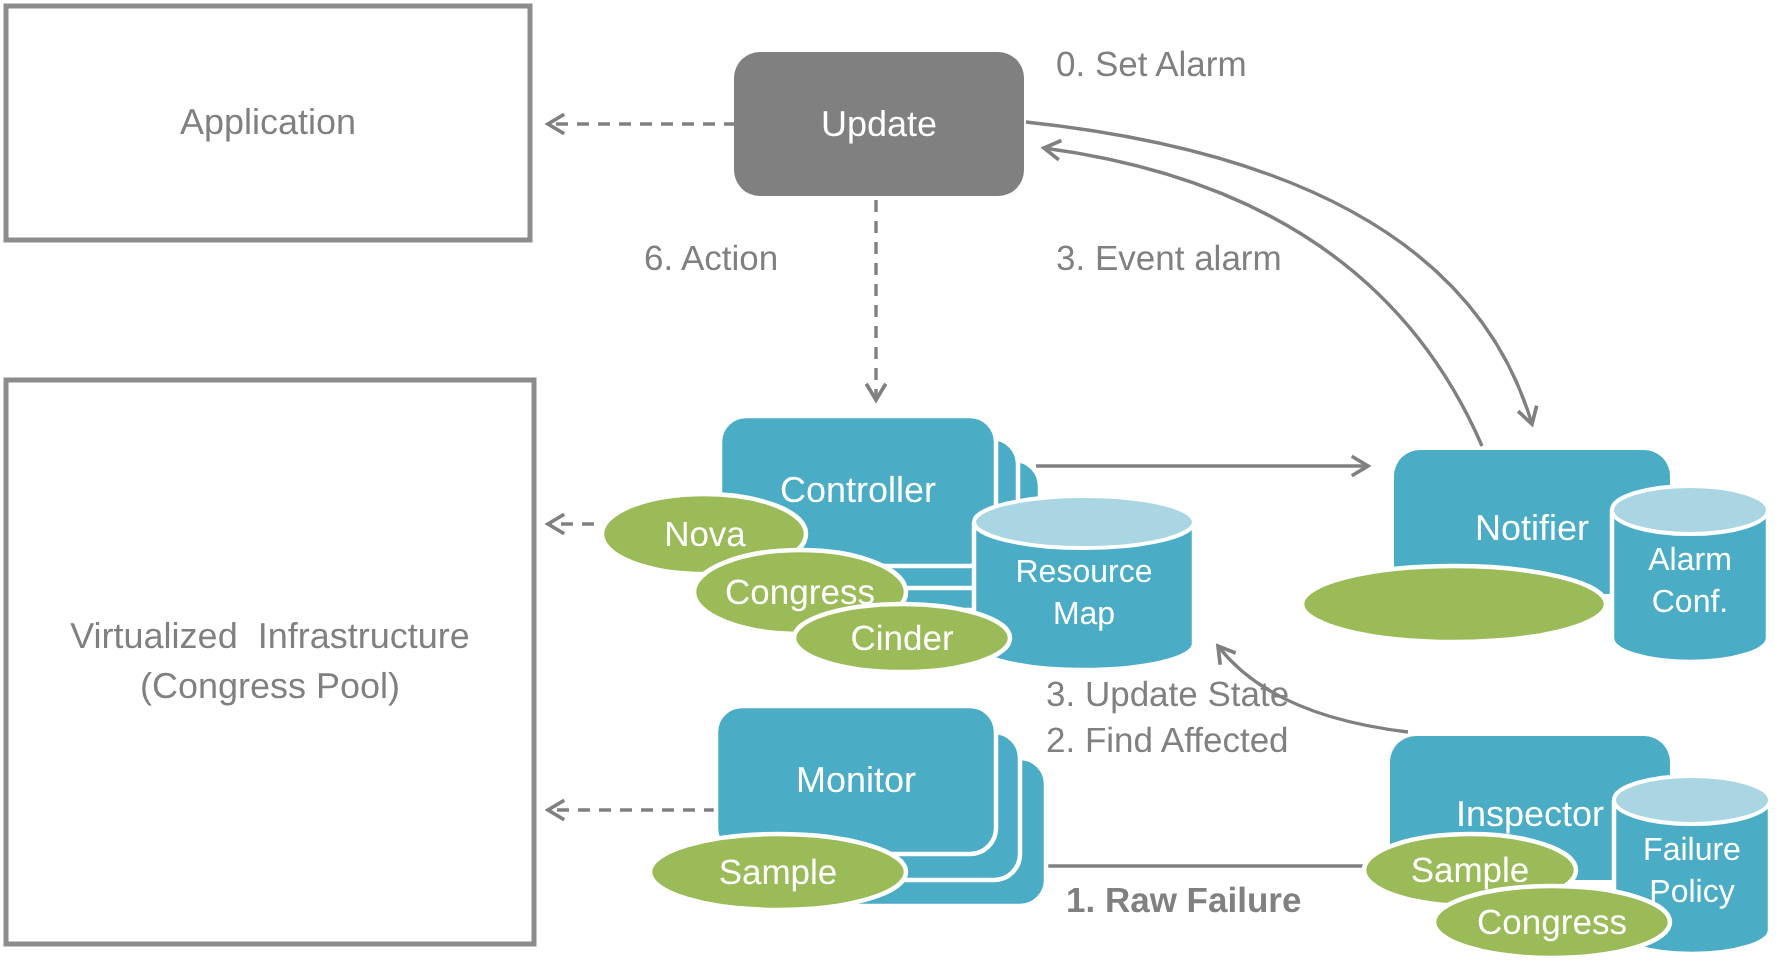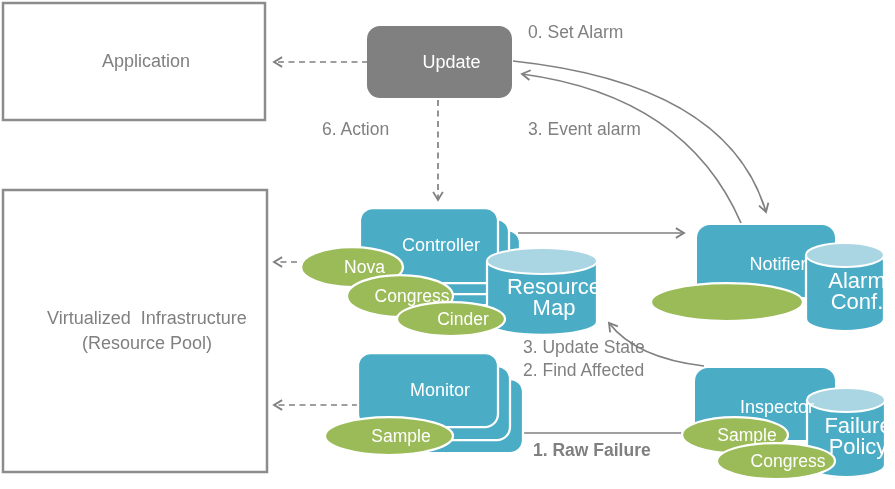--- a/index.html
+++ b/index.html
@@ -15,26 +15,26 @@
   #stage svg{position:absolute;left:0;top:0;}
   .shape-teal{fill:var(--c-teal,#4BACC6);stroke:#fff;stroke-width:2.25;}
   .shape-teal-plain{fill:var(--c-teal,#4BACC6);stroke:none;}
   .shape-green{fill:var(--c-green,#9BBB59);stroke:#fff;stroke-width:2.25;}
   .shape-gray{fill:var(--c-gray,#808080);stroke:none;}
   .shape-white{fill:#fff;stroke:var(--c-box_border,#8C8C8C);stroke-width:2.5;}
   .cyl-top{fill:var(--c-teal_light,#AAD5E2);stroke:#fff;stroke-width:2;}
   .edge{stroke:var(--c-gray,#808080);stroke-width:1.7;fill:none;}
   .edge.dashed{stroke-dasharray:6 4.5;}
   .label{position:absolute;color:var(--c-gray,#808080);font-size:17.5px;white-space:nowrap;}
-  .center{display:flex;align-items:center;justify-content:center;padding-left:12px;}
+  .center{display:flex;align-items:center;justify-content:center;}
   .col{flex-direction:column;}
   .wlabel{color:#fff;}
   .pre{white-space:pre;}
   .nodefont{font-size:18px;}
-  .cylfont{font-size:22px;line-height:21px;}
+  .cylfont{font-size:16px;line-height:21px;}
 </style>
 </head>
 <body>
 
 <div id="stage">
 
   <svg width="895" height="489" viewBox="0 0 895 489">
     <defs>
       <marker id="arrowOpen" viewBox="0 0 12 12" refX="9" refY="6" markerWidth="13" markerHeight="13" orient="auto-start-reverse" markerUnits="userSpaceOnUse">
         <path d="M1.5,1.5 L9,6 L1.5,10.5" fill="none" stroke="var(--c-gray,#808080)" stroke-width="1.7"></path>
@@ -82,21 +82,21 @@
     <path d="M807,400 V465 A39,12 0 0 0 885,465 V400" class="shape-teal"></path>
     <ellipse cx="846" cy="400" rx="39" ry="12" class="cyl-top"></ellipse>
     <ellipse cx="735" cy="435" rx="53" ry="18" class="shape-green"></ellipse>
     <ellipse cx="776" cy="461" rx="59" ry="18" class="shape-green"></ellipse>
   </svg>
 
   <div class="label nodefont center" style="left:3px;top:3px;width:262px;height:117px;">Application</div>
 
   <div class="label nodefont center col" style="left:3px;top:190px;width:264px;height:282px;line-height:25px;">
     <span class="pre">Virtualized  Infrastructure</span>
-    <span>(Resource Pool)</span>
+    <span>(Congress Pool)</span>
   </div>
 
   <div class="label nodefont wlabel center" style="left:367px;top:26px;width:145px;height:72px;">Update</div>
 
   <div class="label nodefont wlabel center" style="left:360px;top:208px;width:138px;height:75px;">Controller</div>
 
   <div class="label nodefont wlabel center" style="left:358px;top:353px;width:140px;height:74px;">Monitor</div>
 
   <div class="label nodefont wlabel center" style="left:697px;top:228px;width:138px;height:72px;">Notifier</div>
 

